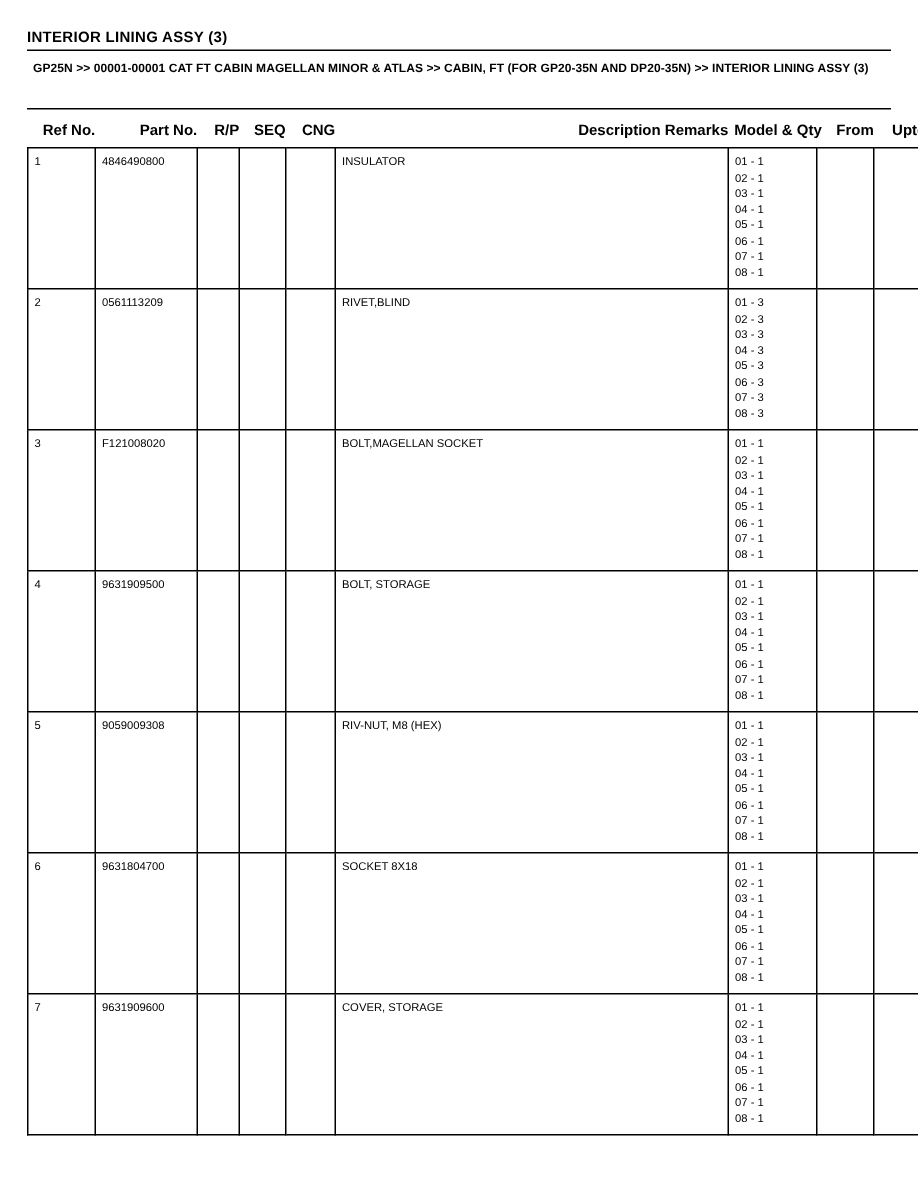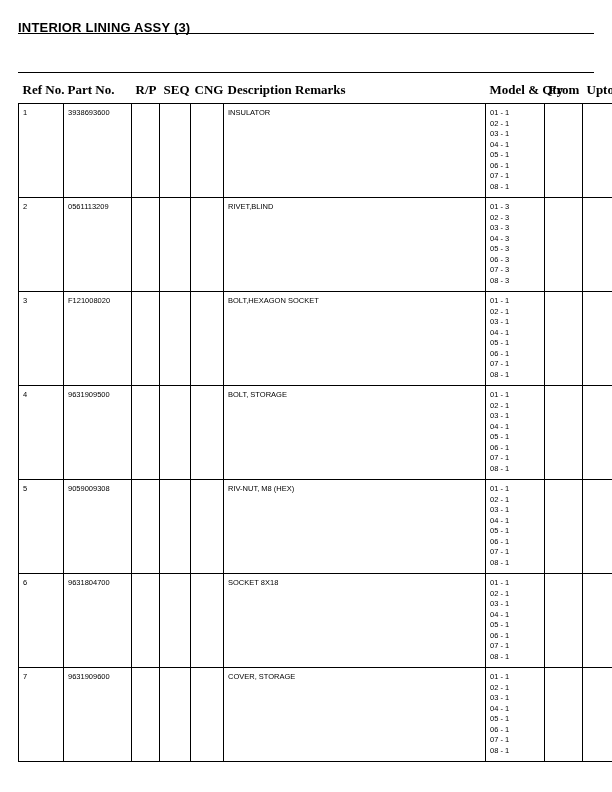--- a/index.html
+++ b/index.html
@@ -20,21 +20,21 @@
     left: 0;
     top: 0;
     width: 612px;
     height: 792px;
     box-sizing: border-box;
   }
   .doc-title {
     position: absolute;
     left: 18px;
     top: 20px;
-    font-size: 13px;
+    font-size: 10px;
     font-weight: bold;
     letter-spacing: 0.2px;
   }
   .title-rule {
     position: absolute;
     left: 18px;
     top: 33px;
     width: 576px;
     height: 1px;
     background: #000000;
@@ -60,28 +60,27 @@
   table.parts {
     position: absolute;
     left: 18px;
     top: 82px;
     width: 576px;
     border-collapse: collapse;
     font-size: 7.5px;
     table-layout: fixed;
   }
   table.parts thead th {
-    font-size: 13px;
+    font-size: 10px;
     font-weight: bold;
-    text-align: left;
+    text-align: right;
     padding: 0 0 5px 4px;
     vertical-align: bottom;
     border: 0;
     white-space: nowrap;
-    font-family: Liberation Serif, serif;
   }
   table.parts thead tr {
     border-bottom: 1px solid #000;
   }
   table.parts tbody td {
     border: 1px solid #000000;
     vertical-align: top;
     padding: 4px 3px 3px 4px;
     font-size: 7.5px;
     line-height: 10.5px;
@@ -115,41 +114,42 @@
   .desc-val { font-size: 7.6px; }
 </style>
 </head>
 <body>
 
 <div class="page">
 
   <div class="doc-title">INTERIOR LINING ASSY (3)</div>
   <div class="title-rule"></div>
 
+  <div class="breadcrumb">GP25N &gt;&gt; 00001-00001 CAT FT CABIN MAGELLAN MINOR &amp; ATLAS &gt;&gt; CABIN, FT (FOR GP20-35N AND DP20-35N) &gt;&gt; INTERIOR LINING ASSY (3)</div>
   <div class="breadcrumb-rule"></div>
 
   <table class="parts">
     <thead>
       <tr>
         <th class="h-ref">Ref No.</th>
         <th class="h-part">Part No.</th>
         <th class="h-rp">R/P</th>
         <th class="h-seq">SEQ</th>
         <th class="h-cng">CNG</th>
         <th class="h-desc">Description Remarks</th>
         <th class="h-model">Model &amp; Qty</th>
         <th class="h-from">From</th>
         <th class="h-upto">Upto</th>
 
       </tr>
     </thead>
     <tbody>
       <tr>
         <td class="c-ref">1</td>
-        <td class="c-part">3938693600</td>
+        <td class="c-part">4846490800</td>
         <td class="c-rp"></td>
         <td class="c-seq"></td>
         <td class="c-cng"></td>
         <td class="c-desc desc-val">INSULATOR</td>
         <td class="c-model model-line">01 - 1
 02 - 1
 03 - 1
 04 - 1
 05 - 1
 06 - 1
@@ -177,21 +177,21 @@
         <td class="c-from"></td>
         <td class="c-upto"></td>
 
       </tr>
       <tr>
         <td class="c-ref">3</td>
         <td class="c-part">F121008020</td>
         <td class="c-rp"></td>
         <td class="c-seq"></td>
         <td class="c-cng"></td>
-        <td class="c-desc desc-val">BOLT,HEXAGON SOCKET</td>
+        <td class="c-desc desc-val">BOLT,MAGELLAN SOCKET</td>
         <td class="c-model model-line">01 - 1
 02 - 1
 03 - 1
 04 - 1
 05 - 1
 06 - 1
 07 - 1
 08 - 1</td>
         <td class="c-from"></td>
         <td class="c-upto"></td>

